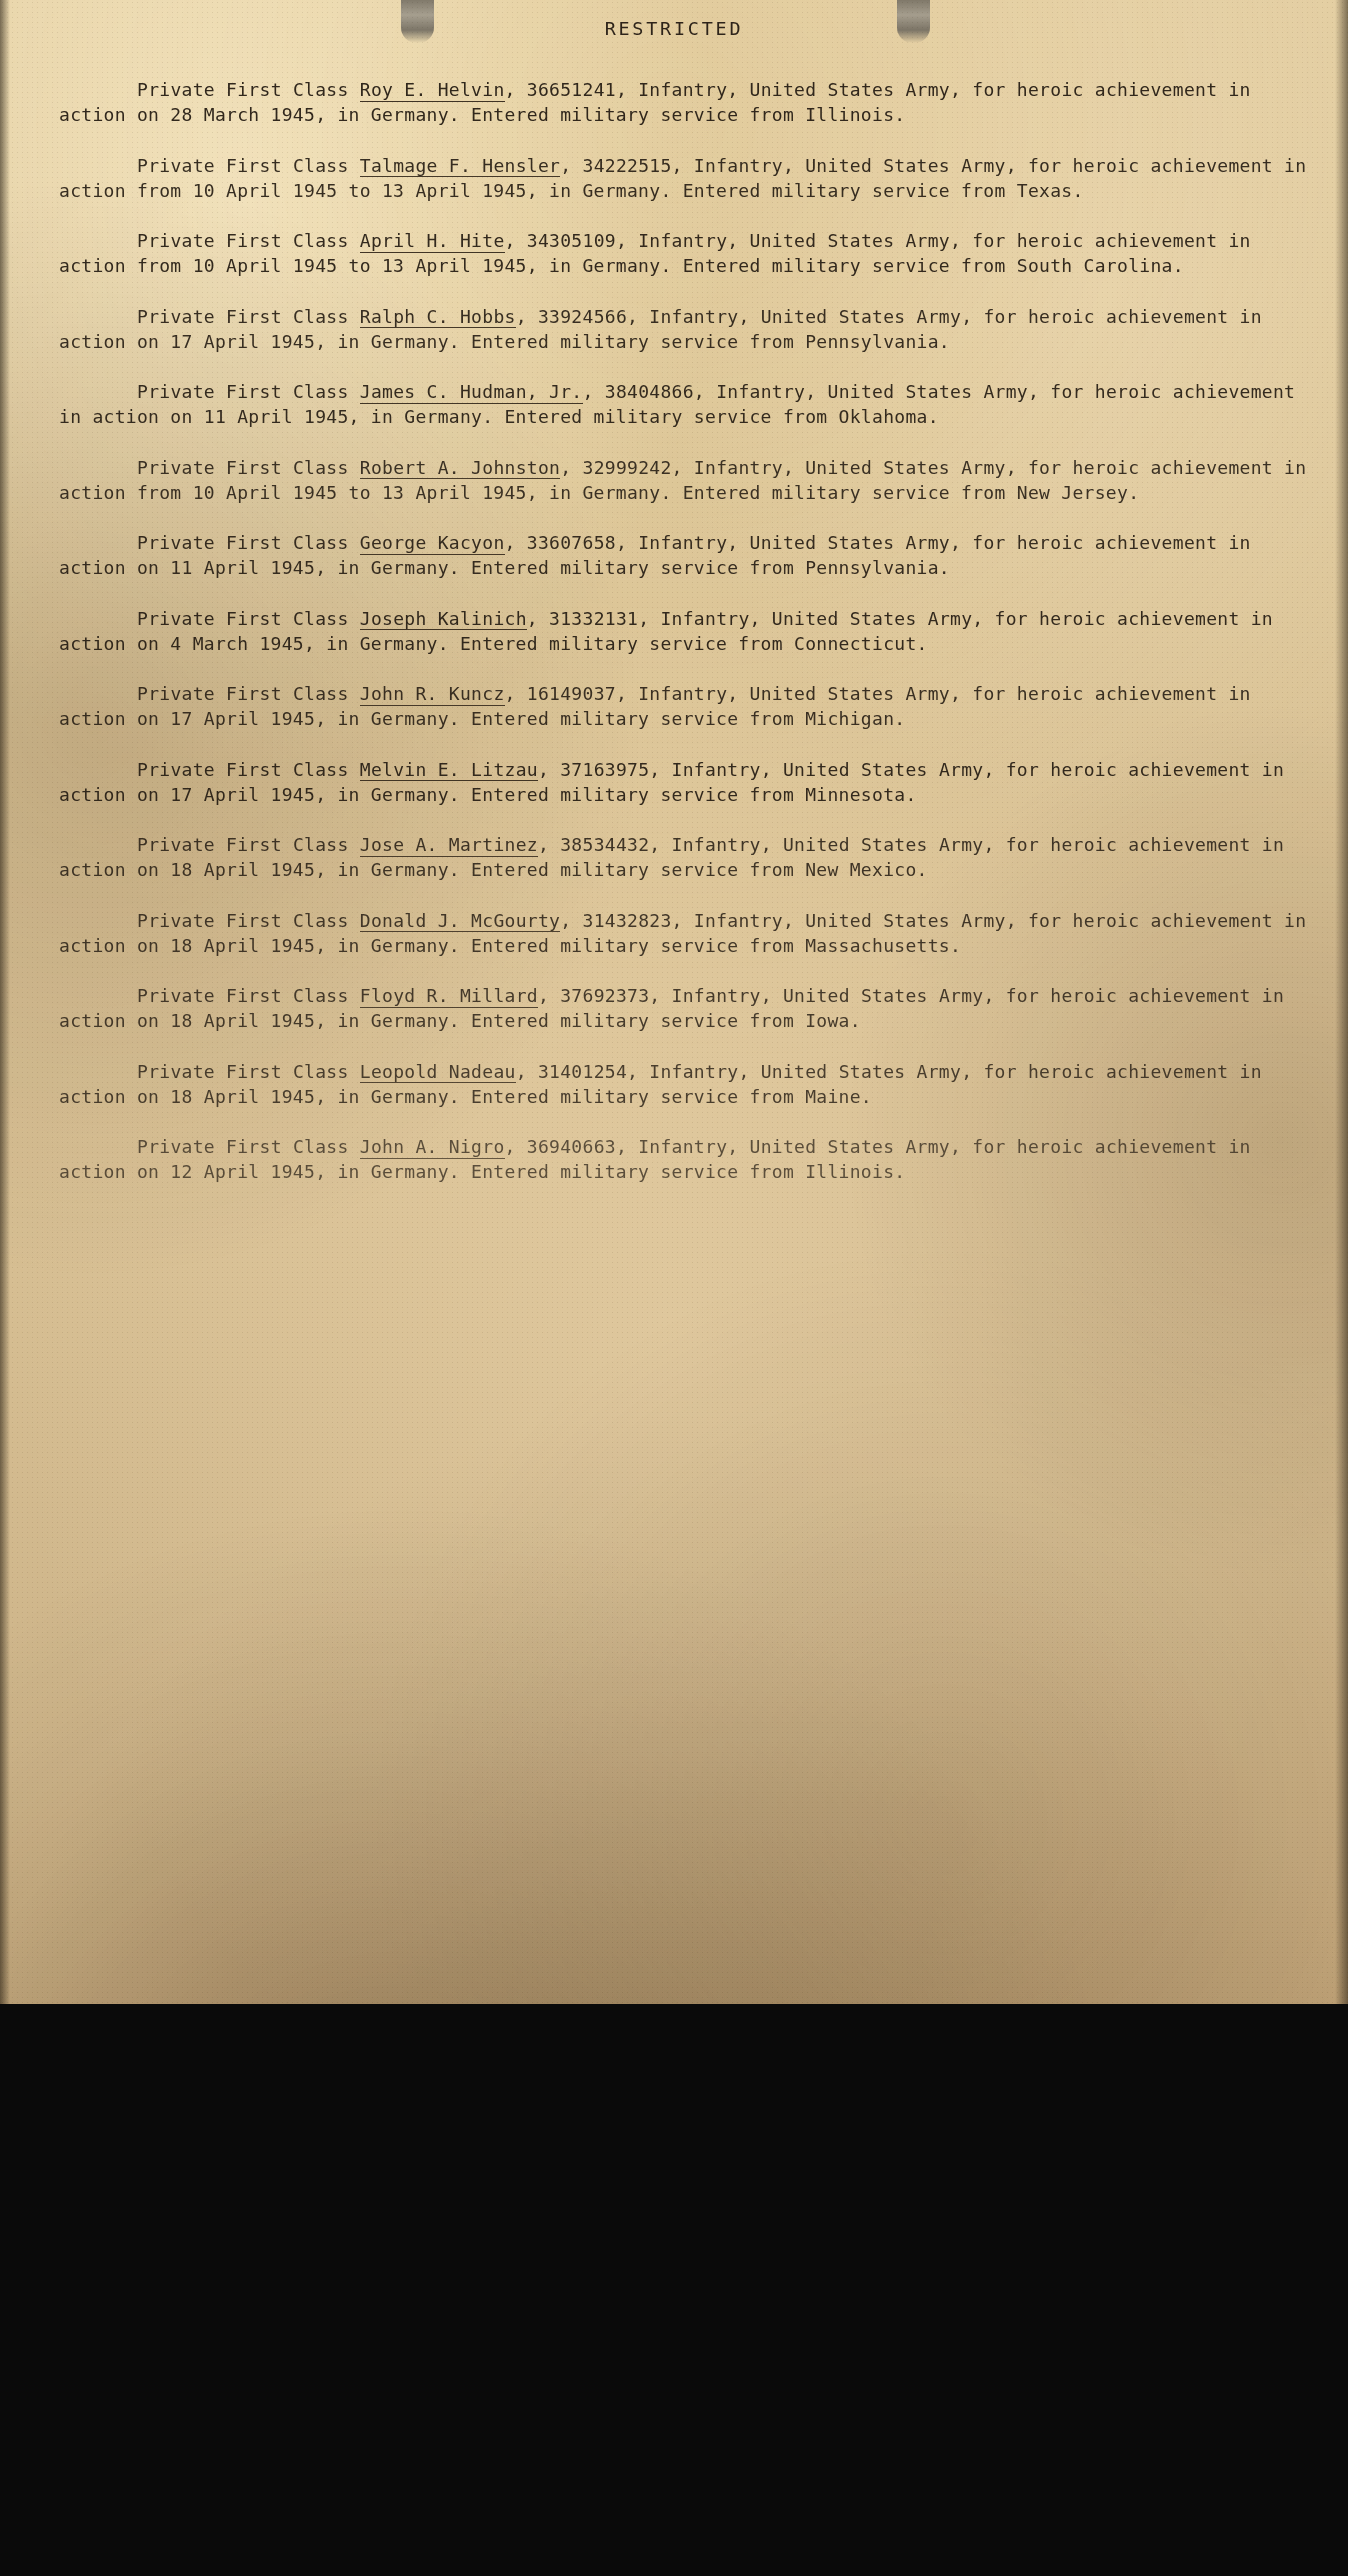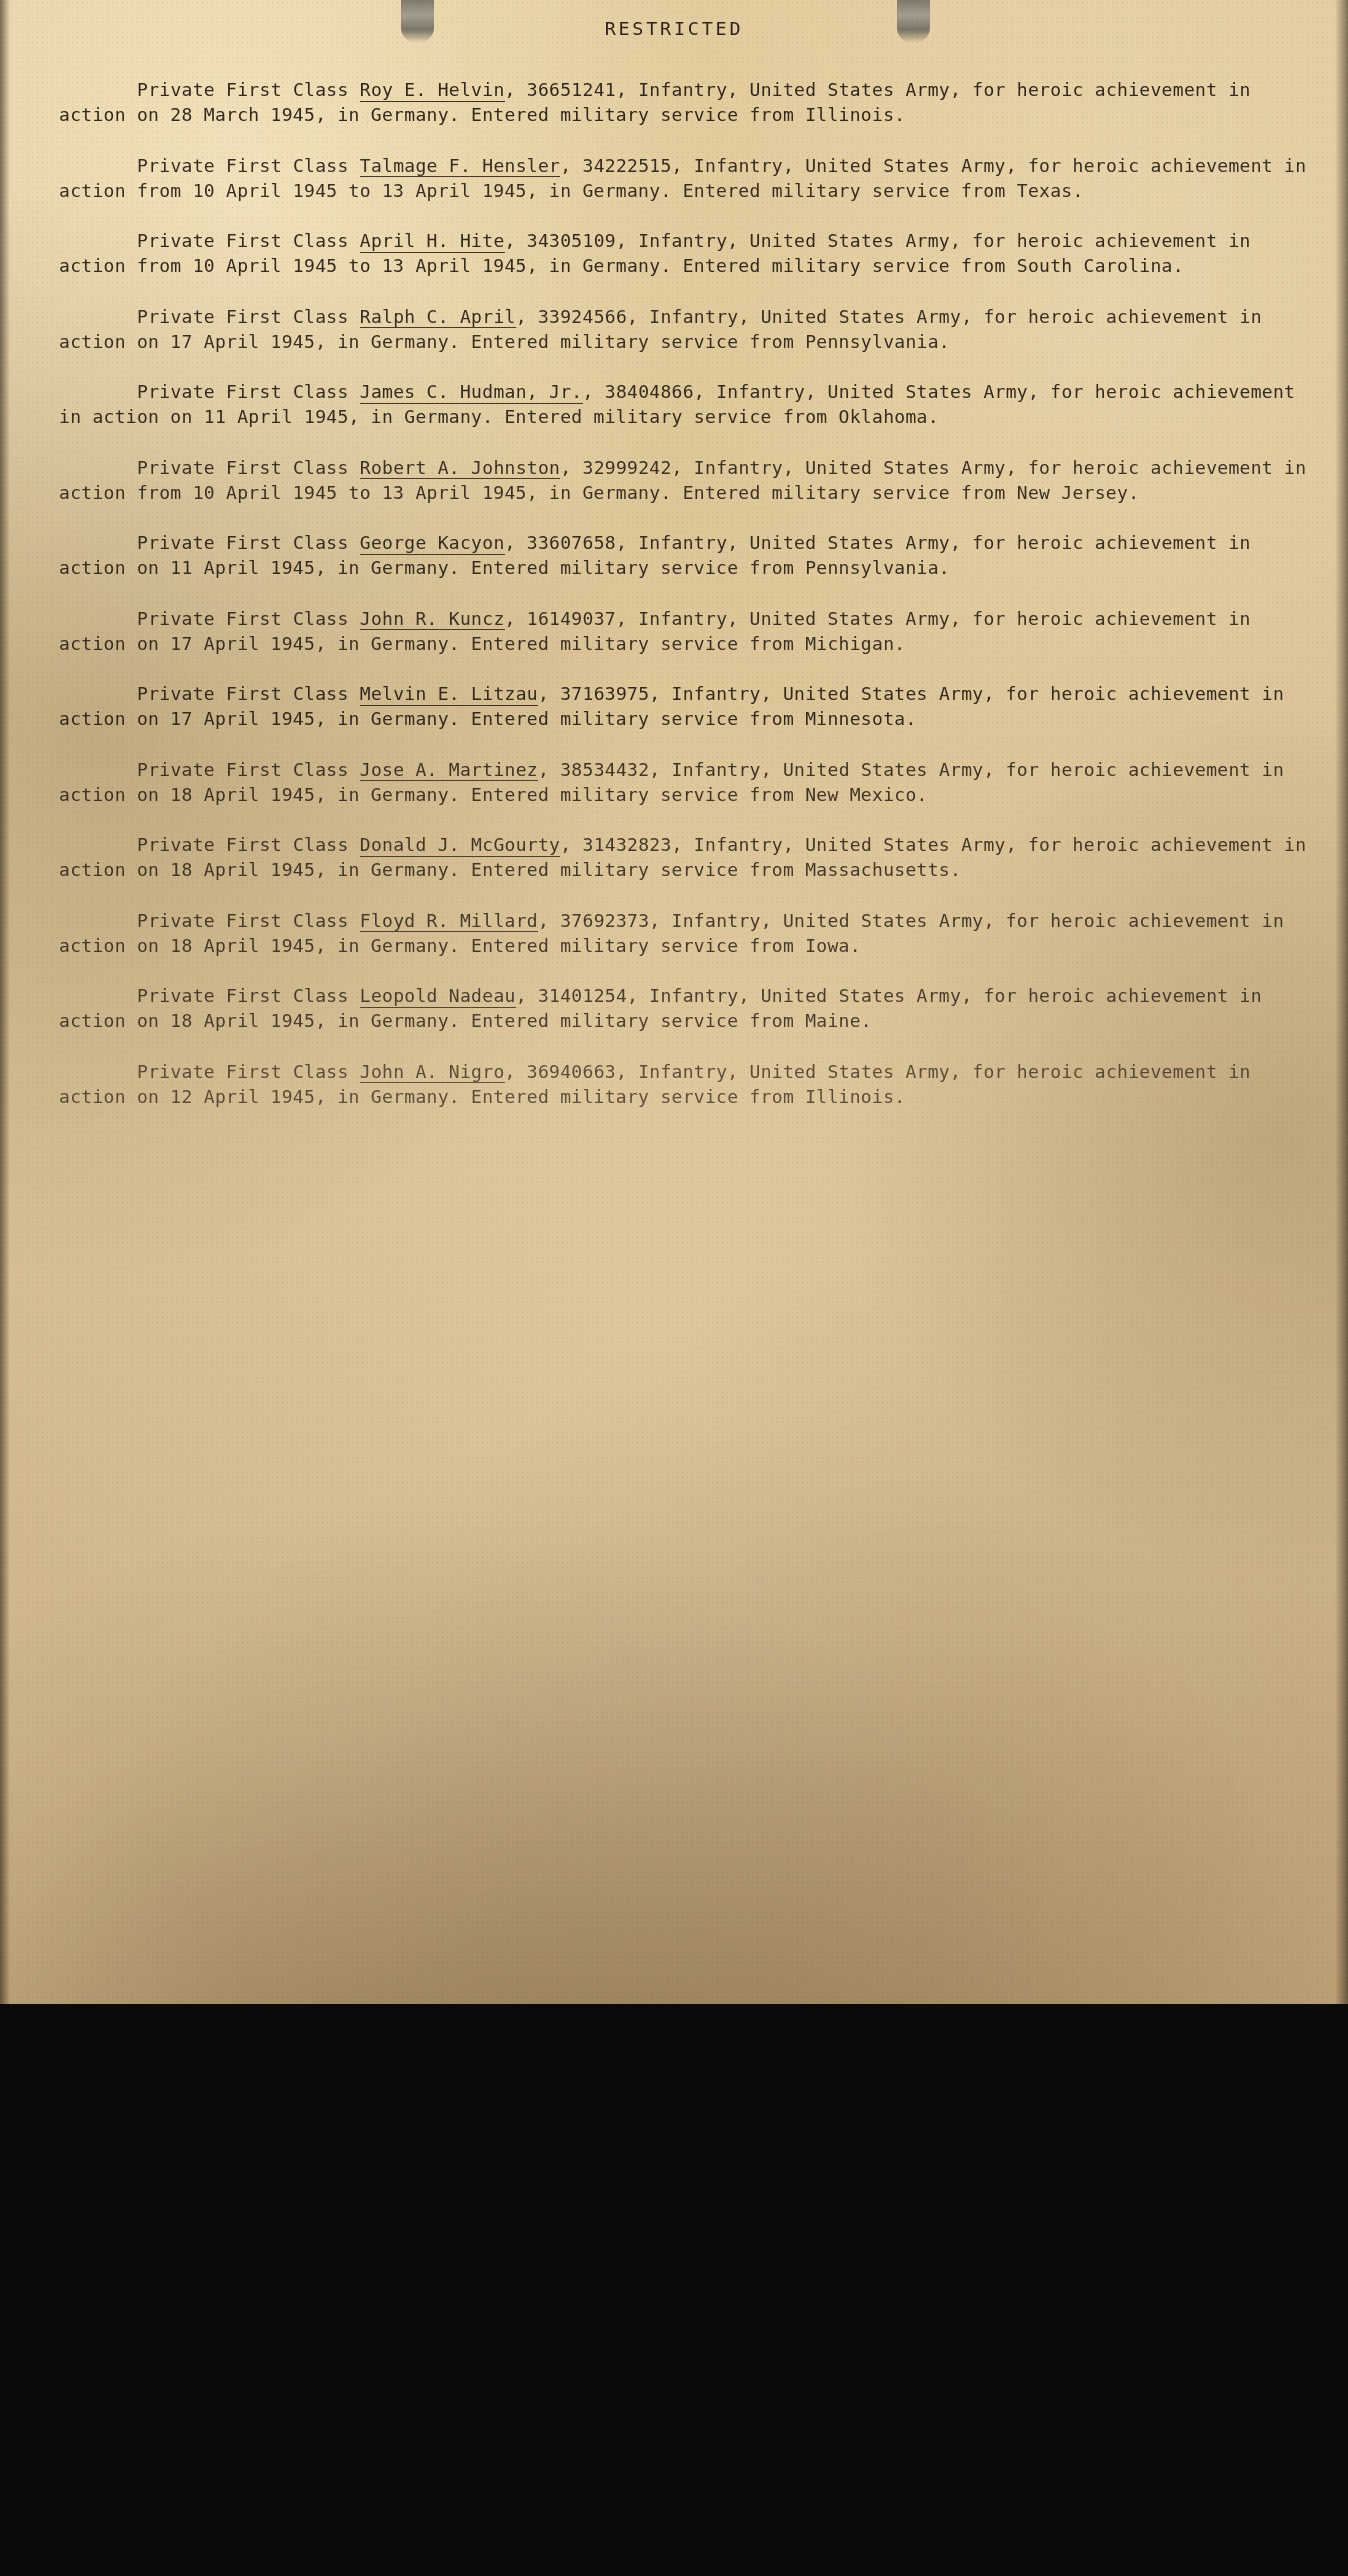--- a/index.html
+++ b/index.html
@@ -243,28 +243,29 @@
     <div class="hdr top">RESTRICTED</div>
 
     <div class="body">
 
       <p class="para p0"><span class="ind"></span><span>Private First Class</span> <span class="name">Roy E. Helvin</span><span>, 36651241, Infantry, United States Army, for heroic achievement in action on 28 March 1945, in Germany.  Entered military service from Illinois.</span></p>
 
       <p class="para p1"><span class="ind"></span><span>Private First Class</span> <span class="name">Talmage F. Hensler</span><span>, 34222515, Infantry, United States Army, for heroic achievement in action from 10 April 1945 to 13 April 1945, in Germany.  Entered military service from Texas.</span></p>
 
       <p class="para p2"><span class="ind"></span><span>Private First Class</span> <span class="name">April H. Hite</span><span>, 34305109, Infantry, United States Army, for heroic achievement in action from 10 April 1945 to 13 April 1945, in Germany.  Entered military service from South Carolina.</span></p>
 
-      <p class="para p3"><span class="ind"></span><span>Private First Class</span> <span class="name">Ralph C. April</span><span>, 33924566, Infantry, United States Army, for heroic achievement in action on 17 April 1945, in Germany.  Entered military service from Pennsylvania.</span></p>
+      <p class="para p3"><span class="ind"></span><span>Private First Class</span> <span class="name">Ralph C. Hobbs</span><span>, 33924566, Infantry, United States Army, for heroic achievement in action on 17 April 1945, in Germany.  Entered military service from Pennsylvania.</span></p>
 
       <p class="para p4"><span class="ind"></span><span>Private First Class</span> <span class="name">James C. Hudman, Jr.</span><span>, 38404866, Infantry, United States Army, for heroic achievement in action on 11 April 1945, in Germany.  Entered military service from Oklahoma.</span></p>
 
       <p class="para p5"><span class="ind"></span><span>Private First Class</span> <span class="name">Robert A. Johnston</span><span>, 32999242, Infantry, United States Army, for heroic achievement in action from 10 April 1945 to 13 April 1945, in Germany.  Entered military service from New Jersey.</span></p>
 
       <p class="para p6"><span class="ind"></span><span>Private First Class</span> <span class="name">George Kacyon</span><span>, 33607658, Infantry, United States Army, for heroic achievement in action on 11 April 1945, in Germany.  Entered military service from Pennsylvania.</span></p>
 
+      <p class="para p7"><span class="ind"></span><span>Private First Class</span> <span class="name">Joseph Kalinich</span><span>, 31332131, Infantry, United States Army, for heroic achievement in action on 4 March 1945, in Germany.  Entered military service from Connecticut.</span></p>
 
       <p class="para p8"><span class="ind"></span><span>Private First Class</span> <span class="name">John R. Kuncz</span><span>, 16149037, Infantry, United States Army, for heroic achievement in action on 17 April 1945, in Germany.  Entered military service from Michigan.</span></p>
 
 
       <p class="para p10"><span class="ind"></span><span>Private First Class</span> <span class="name">Melvin E. Litzau</span><span>, 37163975, Infantry, United States Army, for heroic achievement in action on 17 April 1945, in Germany.  Entered military service from Minnesota.</span></p>
 
       <p class="para p11"><span class="ind"></span><span>Private First Class</span> <span class="name">Jose A. Martinez</span><span>, 38534432, Infantry, United States Army, for heroic achievement in action on 18 April 1945, in Germany.  Entered military service from New Mexico.</span></p>
 
       <p class="para p12"><span class="ind"></span><span>Private First Class</span> <span class="name">Donald J. McGourty</span><span>, 31432823, Infantry, United States Army, for heroic achievement in action on 18 April 1945, in Germany.  Entered military service from Massachusetts.</span></p>
 

